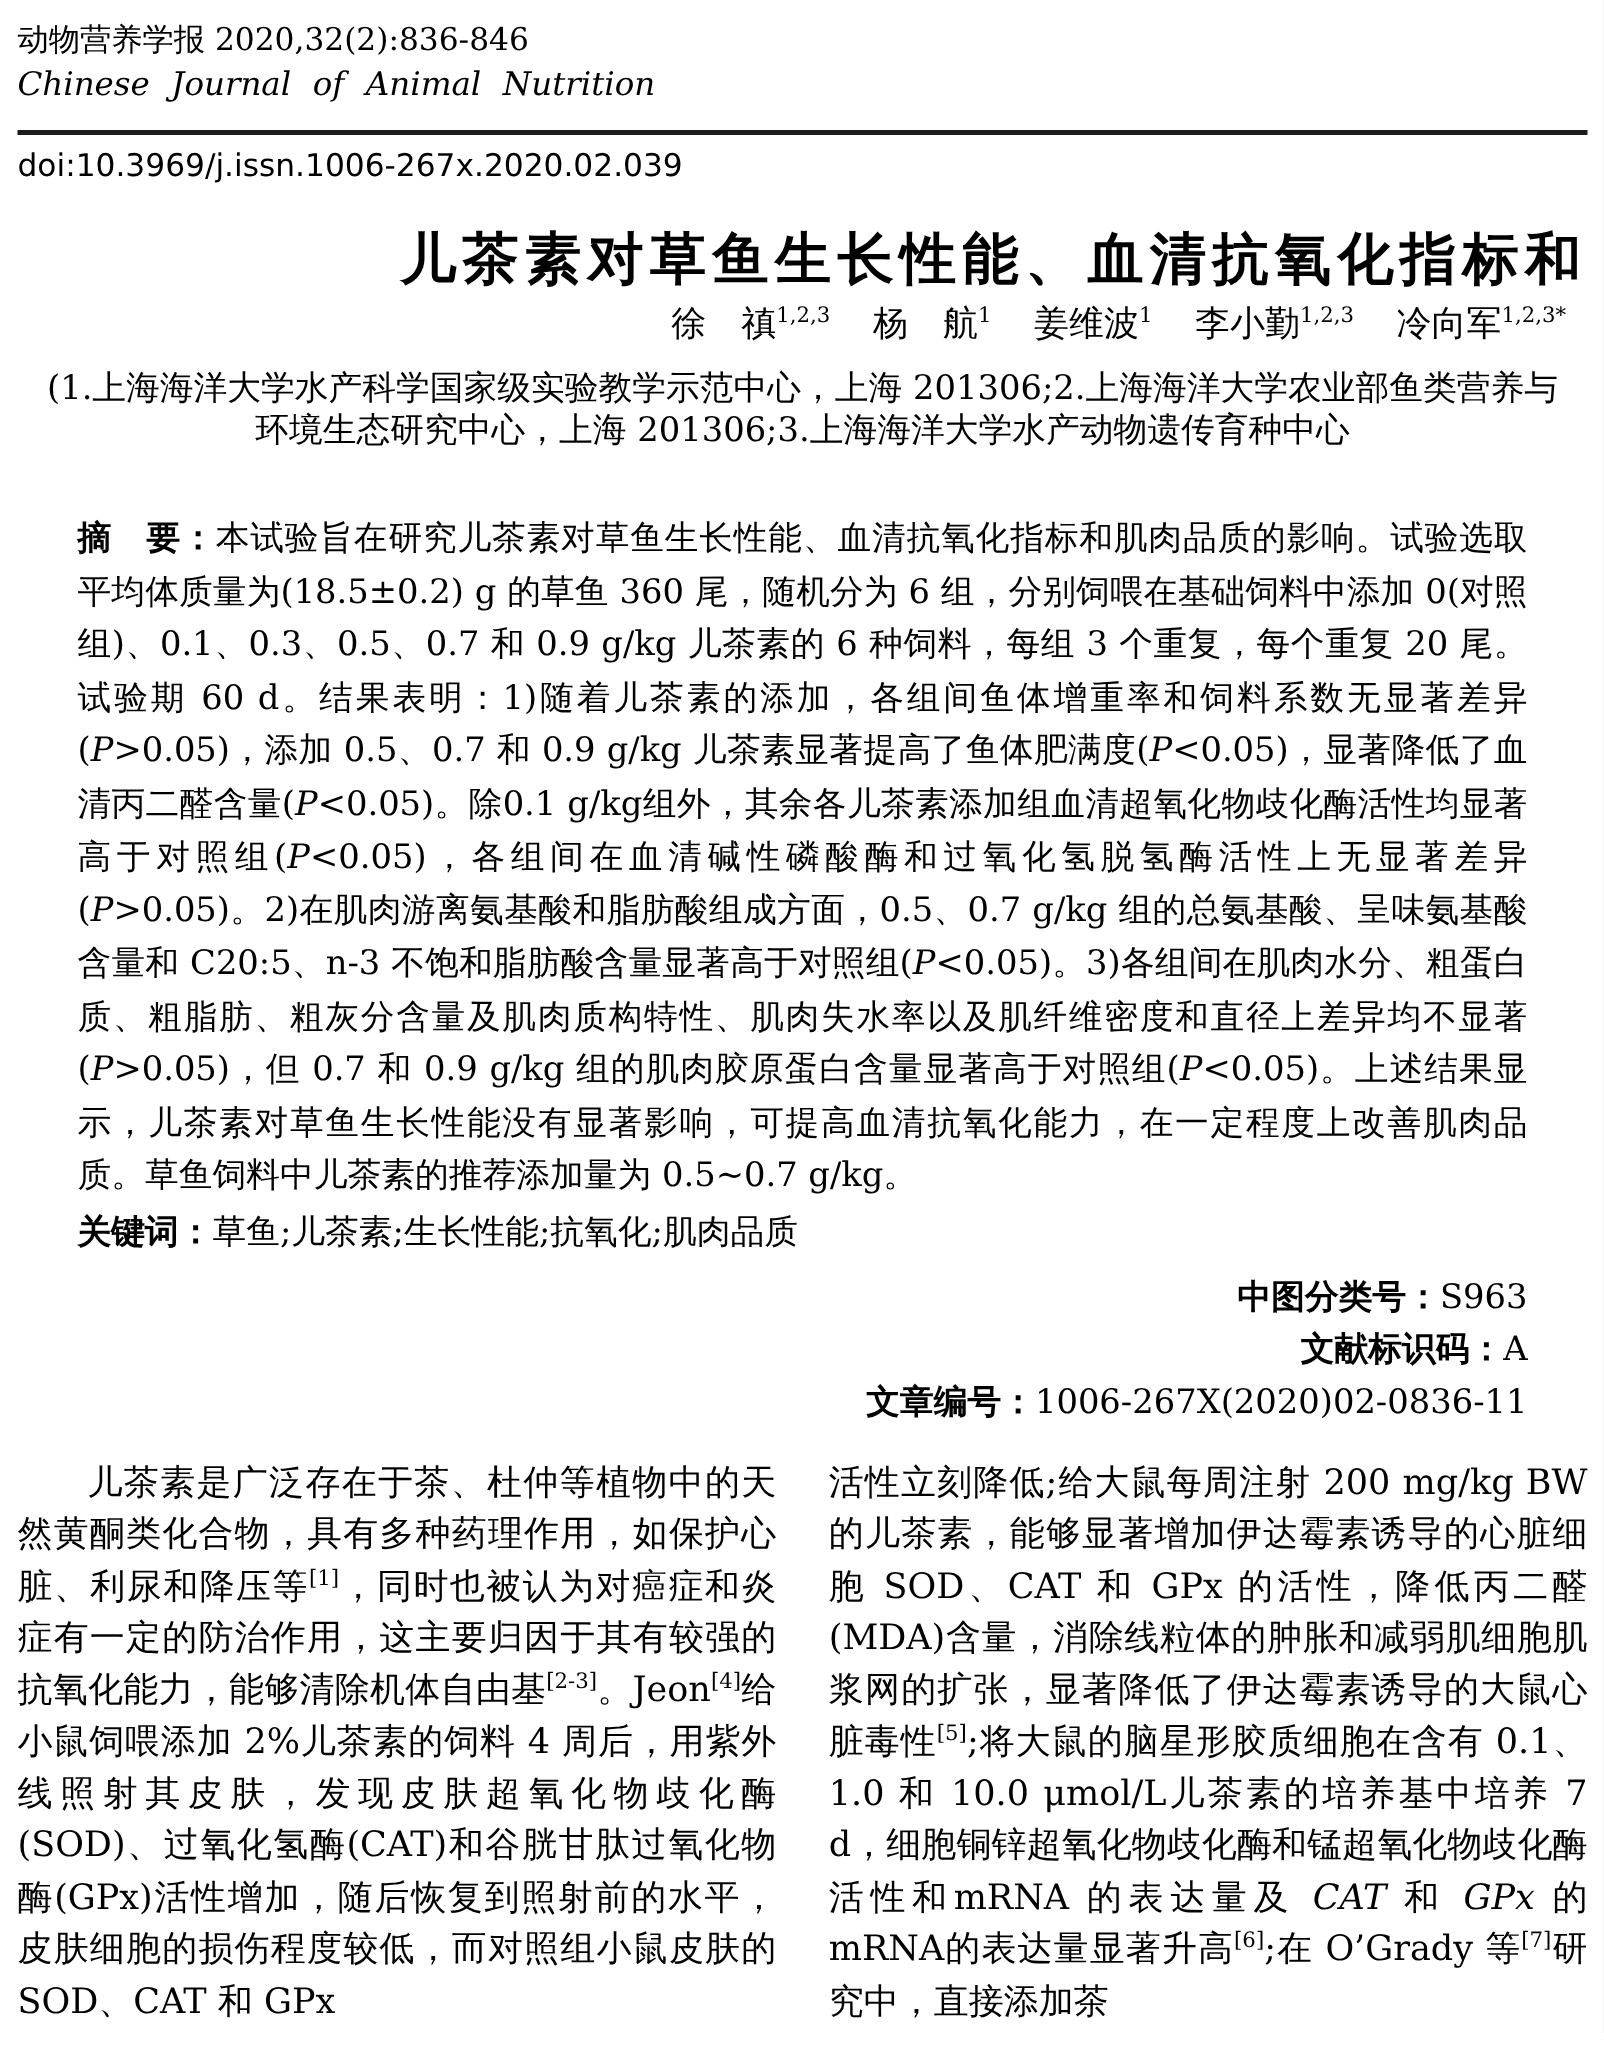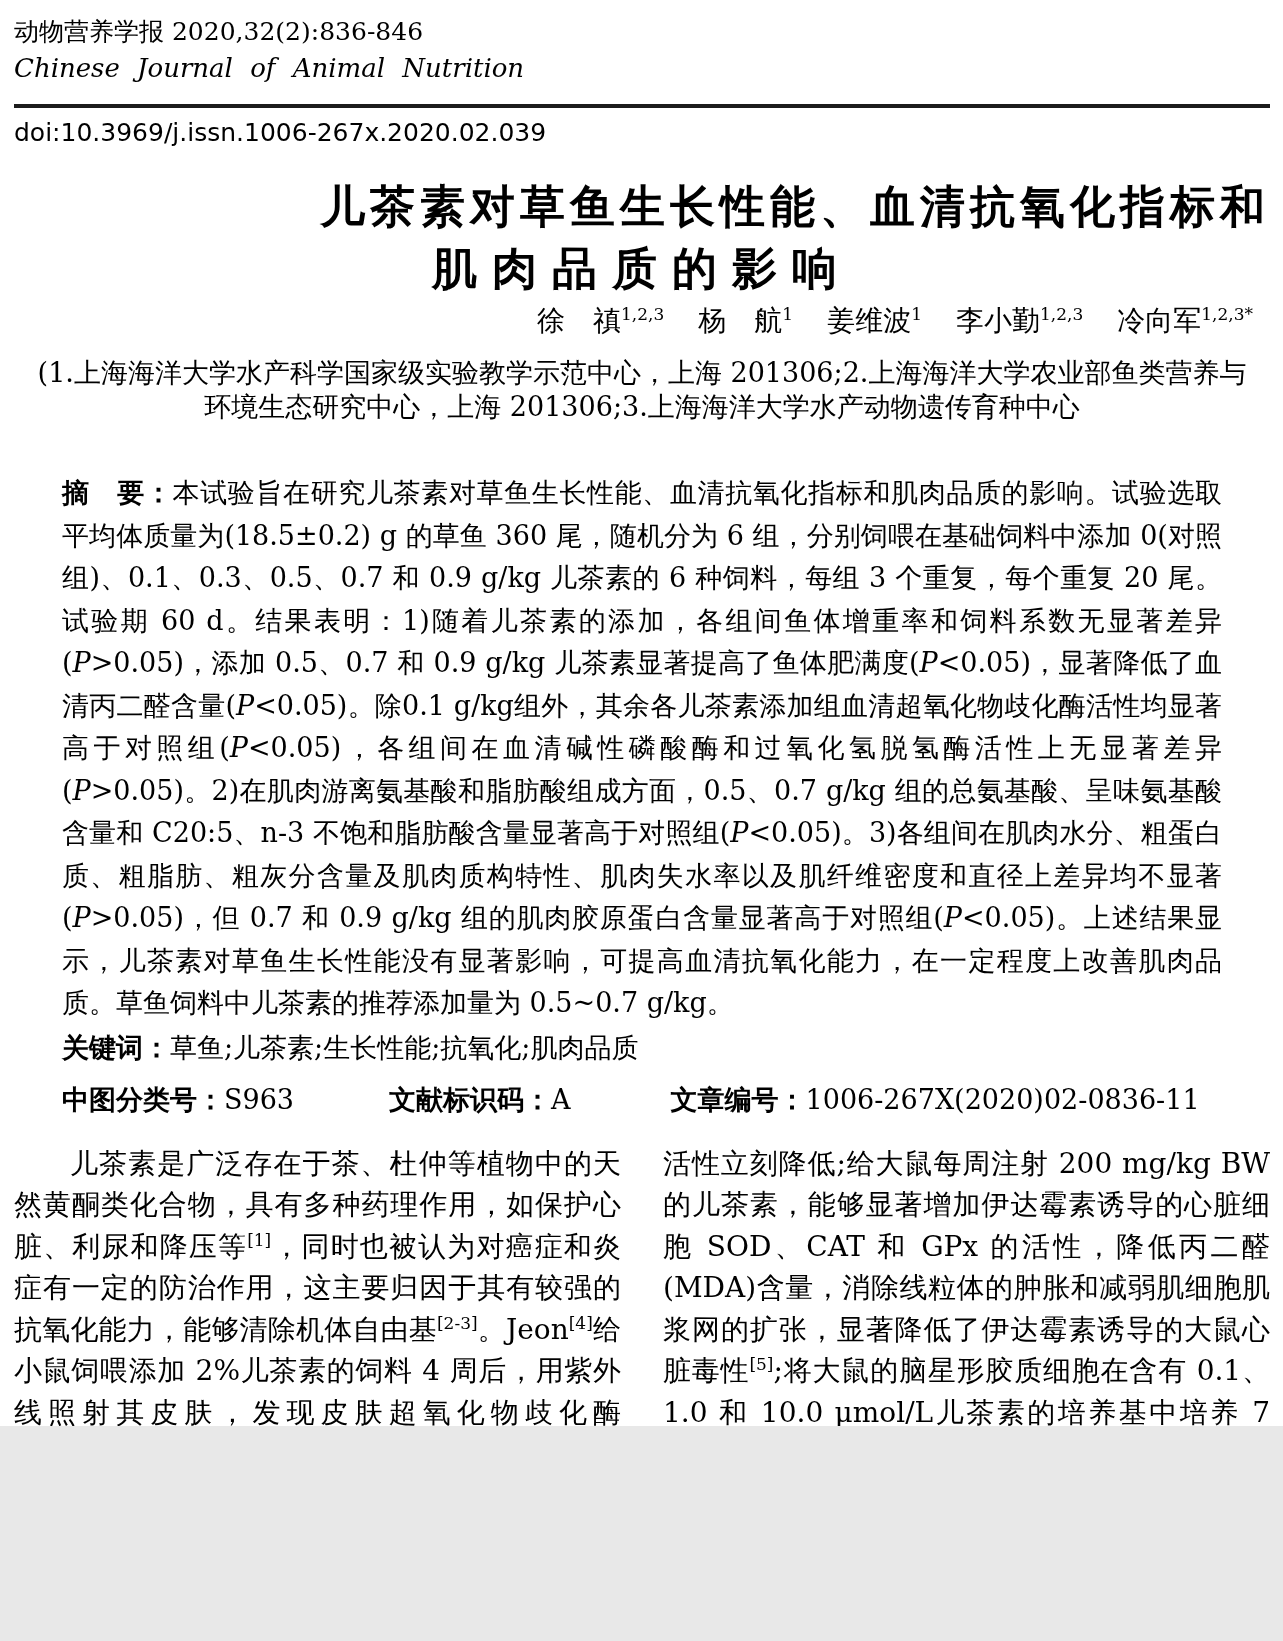--- a/index.html
+++ b/index.html
@@ -1,18 +1,18 @@
 <!DOCTYPE html>
 <html lang="zh"><head>
 <meta charset="utf-8">
 <style>
   html,body{margin:0;padding:0;background:#e8e8e8;}
   .page{
     position:relative;
-    width:1283px;height:1426px;
+    width:1283px;height:1641px;
     margin:0 auto;
     background:#ffffff;
     color:#000;
     box-sizing:border-box;
     padding:16px 13px 0 14px;
     overflow:hidden;
     font-family:"DejaVu Serif","Liberation Serif",serif;
   }
   .j-cn{font-size:25px;line-height:32px;}
   .j-en{font-style:italic;font-size:26px;line-height:32px;margin-top:4px;word-spacing:9px;}
@@ -21,21 +21,21 @@
   .title{font-family:"DejaVu Sans","Liberation Sans",sans-serif;font-weight:700;text-align:center;font-size:45px;}
   .title .l1{margin-top:28px;line-height:62px;letter-spacing:5px;text-align:right;}
   .title .l2{line-height:62px;letter-spacing:15px;}
   .authors{text-align:right;font-size:28px;line-height:42px;}
   .authors .author{margin:0 17px;}
   .authors sup{font-size:17px;}
   .affils{text-align:center;margin-top:14px;font-size:27px;line-height:34px;}
   .abstract{margin:48px 48px 0 48px;font-size:27px;line-height:42.5px;text-align:justify;text-justify:inter-ideograph;}
   .blabel{font-family:"DejaVu Sans","Liberation Sans",sans-serif;font-weight:700;}
   .keywords{margin:2px 48px 0 48px;font-size:27px;line-height:42px;}
-  .metaline{margin:10px 48px 0 48px;font-size:27px;line-height:42px;display:flex;align-items:flex-end;}
+  .metaline{margin:10px 48px 0 48px;font-size:27px;line-height:42px;display:flex;align-items:flex-end;flex-direction:column;}
   .metaline .m2{margin-left:95px;}
   .metaline .m3{margin-left:100px;}
   .columns{display:flex;gap:42px;margin-top:22px;font-size:28px;line-height:41.5px;text-align:justify;text-justify:inter-ideograph;}
   .col{flex:1;min-width:0;}
   .col p{margin:0;}
   .col-left p{text-indent:2em;}
   sup{font-size:17px;line-height:0;vertical-align:super;}
   .it{font-style:italic;}
 </style>
 </head>
@@ -43,21 +43,20 @@
 
 <div class="page">
 
   <div class="j-cn">动物营养学报 2020,32(2):836-846</div>
   <div class="j-en">Chinese Journal of Animal Nutrition</div>
   <div class="hrule"></div>
   <div class="doi">doi:10.3969/j.issn.1006-267x.2020.02.039</div>
 
   <div class="title">
     <div class="l1">儿茶素对草鱼生长性能、血清抗氧化指标和</div>
-    <div class="l2">肌肉品质的影响</div>
   </div>
 
   <div class="authors"><span class="author"><span>徐　禛</span><sup>1,2,3</sup></span><span class="author"><span>杨　航</span><sup>1</sup></span><span class="author"><span>姜维波</span><sup>1</sup></span><span class="author"><span>李小勤</span><sup>1,2,3</sup></span><span class="author"><span>冷向军</span><sup>1,2,3*</sup></span></div>
 
   <div class="affils">
     <div>(1.上海海洋大学水产科学国家级实验教学示范中心，上海 201306;2.上海海洋大学农业部鱼类营养与</div>
     <div>环境生态研究中心，上海 201306;3.上海海洋大学水产动物遗传育种中心</div>
   </div>
 
   <p class="abstract"><span class="blabel">摘　要：</span><span><span>本试验旨在研究儿茶素对草鱼生长性能、血清抗氧化指标和肌肉品质的影响。试验选取平均体质量为(18.5±0.2) g 的草鱼 360 尾，随机分为 6 组，分别饲喂在基础饲料中添加 0(对照组)、0.1、0.3、0.5、0.7 和 0.9 g/kg 儿茶素的 6 种饲料，每组 3 个重复，每个重复 20 尾。试验期 60 d。结果表明：1)随着儿茶素的添加，各组间鱼体增重率和饲料系数无显著差异(</span><span class="it">P</span><span>&gt;0.05)，添加 0.5、0.7 和 0.9 g/kg 儿茶素显著提高了鱼体肥满度(</span><span class="it">P</span><span>&lt;0.05)，显著降低了血清丙二醛含量(</span><span class="it">P</span><span>&lt;0.05)。除0.1 g/kg组外，其余各儿茶素添加组血清超氧化物歧化酶活性均显著高于对照组(</span><span class="it">P</span><span>&lt;0.05)，各组间在血清碱性磷酸酶和过氧化氢脱氢酶活性上无显著差异(</span><span class="it">P</span><span>&gt;0.05)。2)在肌肉游离氨基酸和脂肪酸组成方面，0.5、0.7 g/kg 组的总氨基酸、呈味氨基酸含量和 C20:5、n-3 不饱和脂肪酸含量显著高于对照组(</span><span class="it">P</span><span>&lt;0.05)。3)各组间在肌肉水分、粗蛋白质、粗脂肪、粗灰分含量及肌肉质构特性、肌肉失水率以及肌纤维密度和直径上差异均不显著(</span><span class="it">P</span><span>&gt;0.05)，但 0.7 和 0.9 g/kg 组的肌肉胶原蛋白含量显著高于对照组(</span><span class="it">P</span><span>&lt;0.05)。上述结果显示，儿茶素对草鱼生长性能没有显著影响，可提高血清抗氧化能力，在一定程度上改善肌肉品质。草鱼饲料中儿茶素的推荐添加量为 0.5~0.7 g/kg。</span></span></p>

